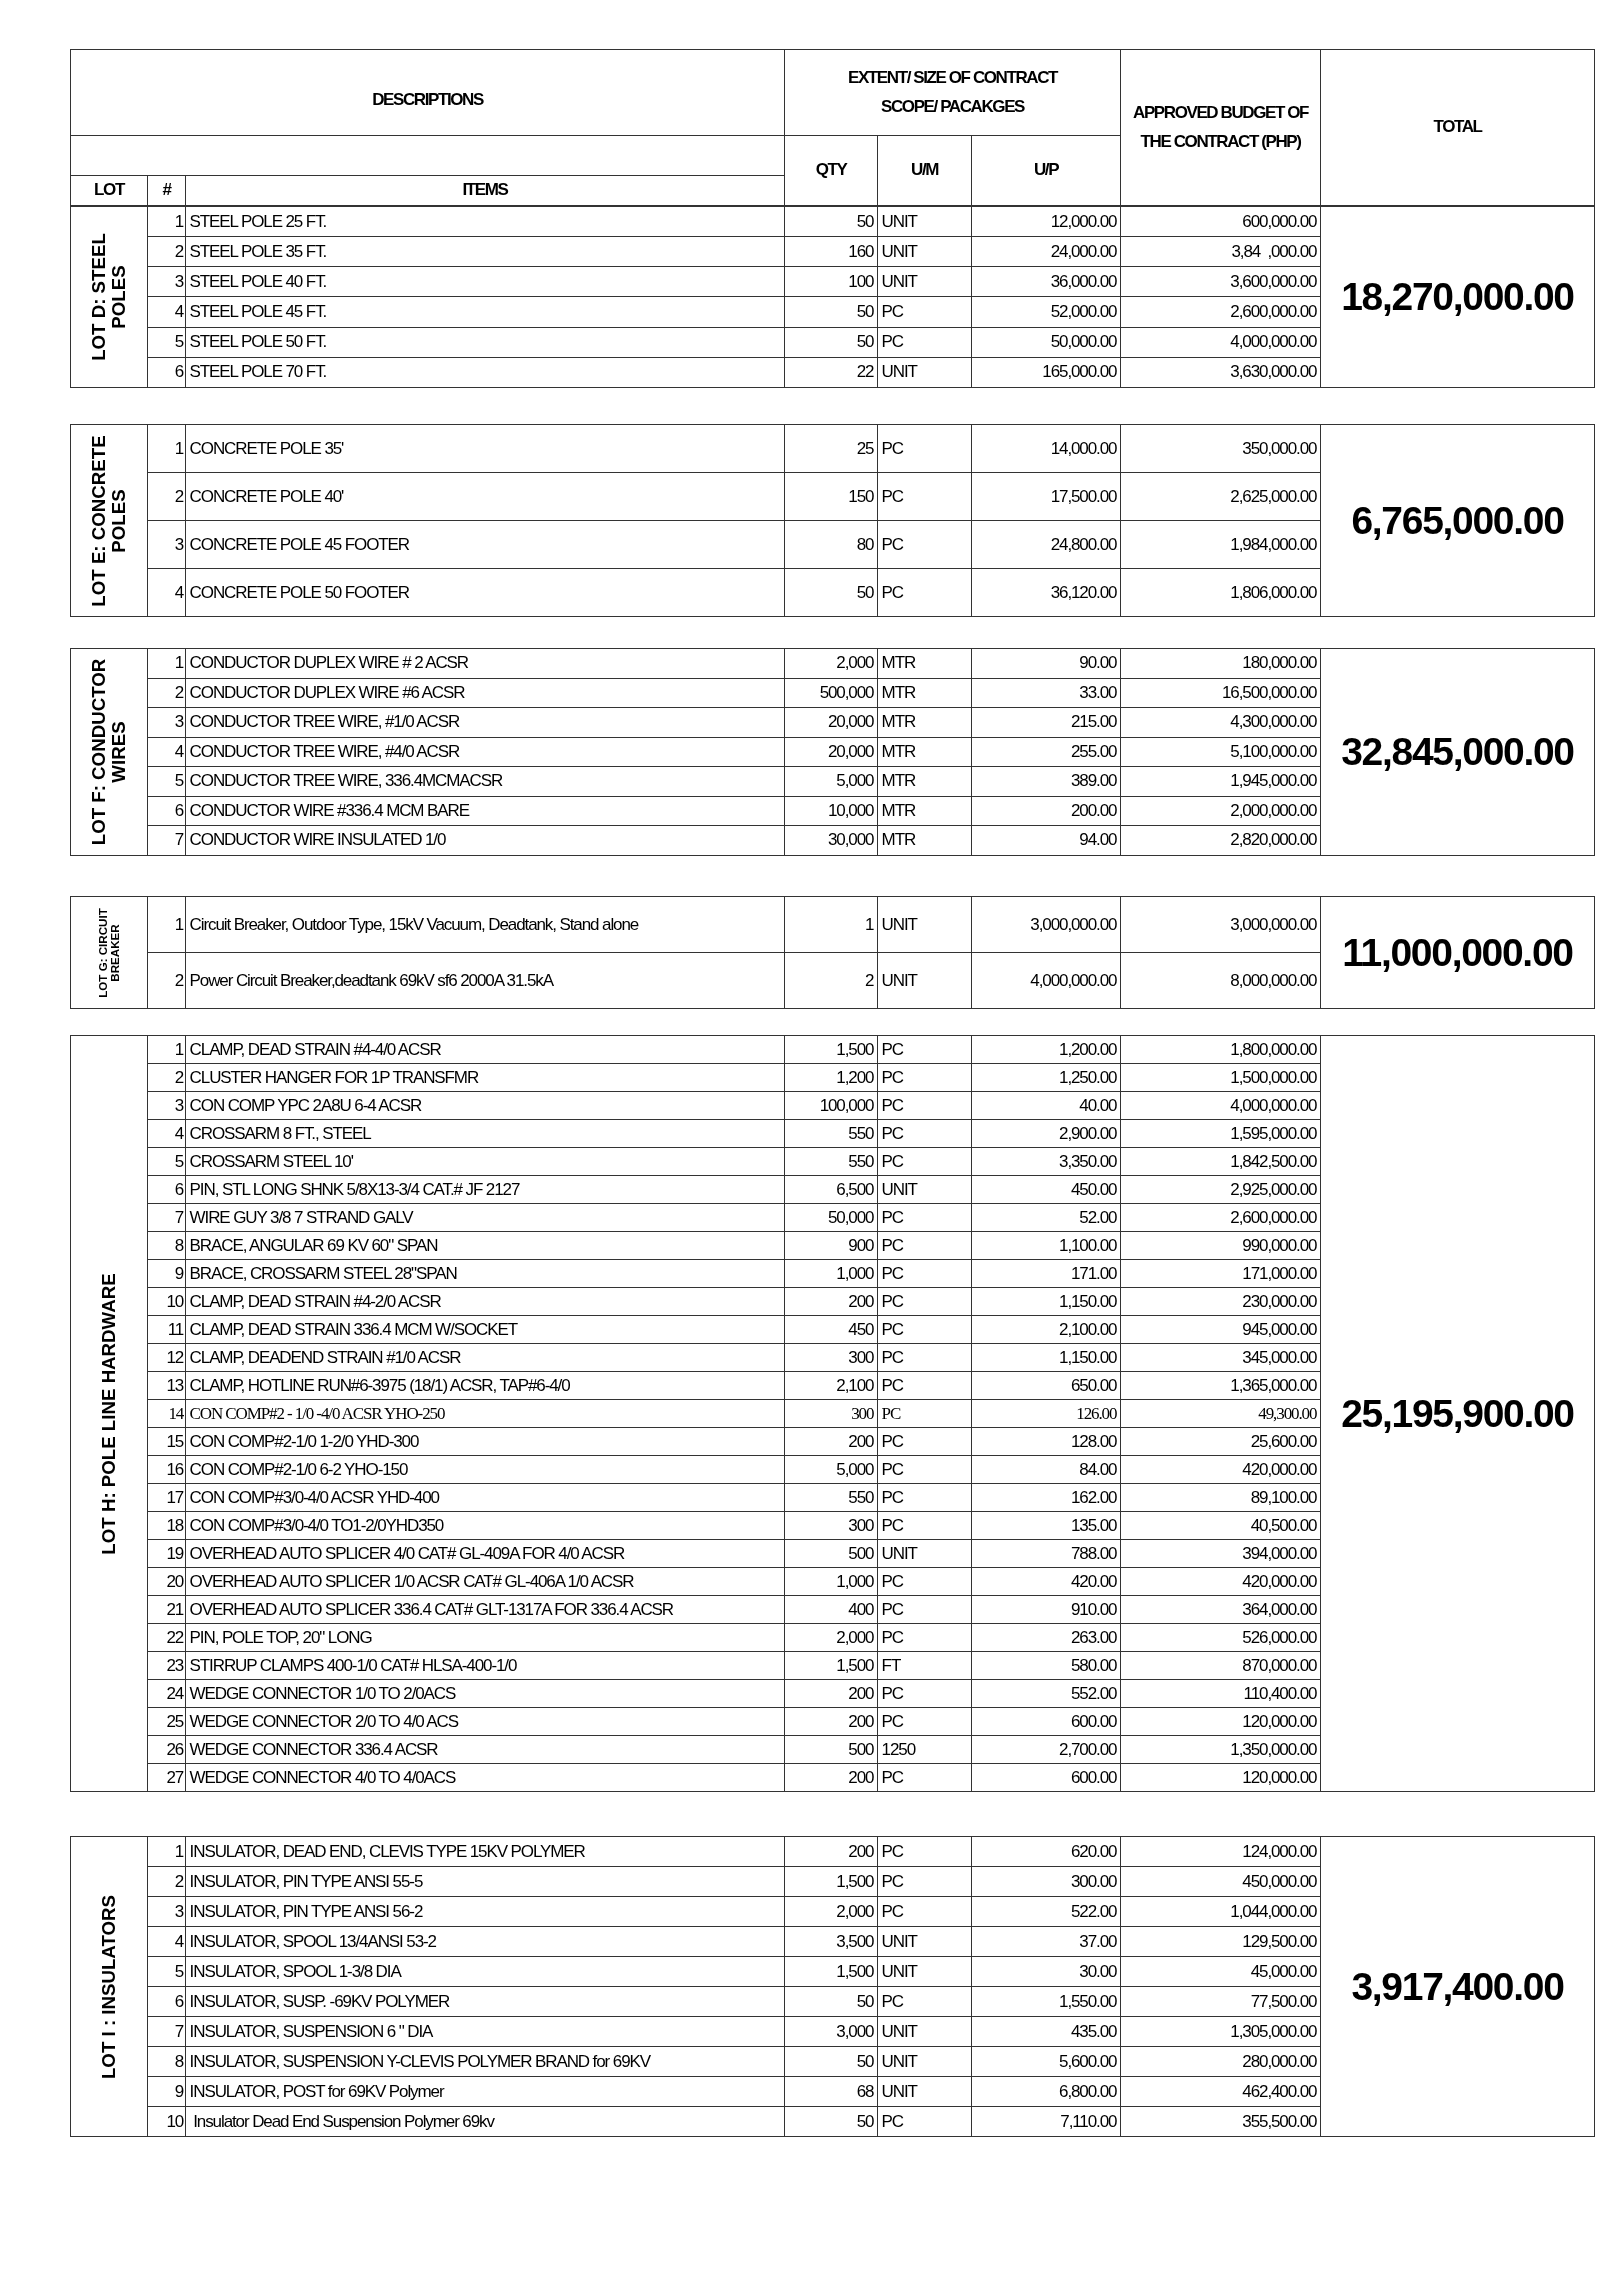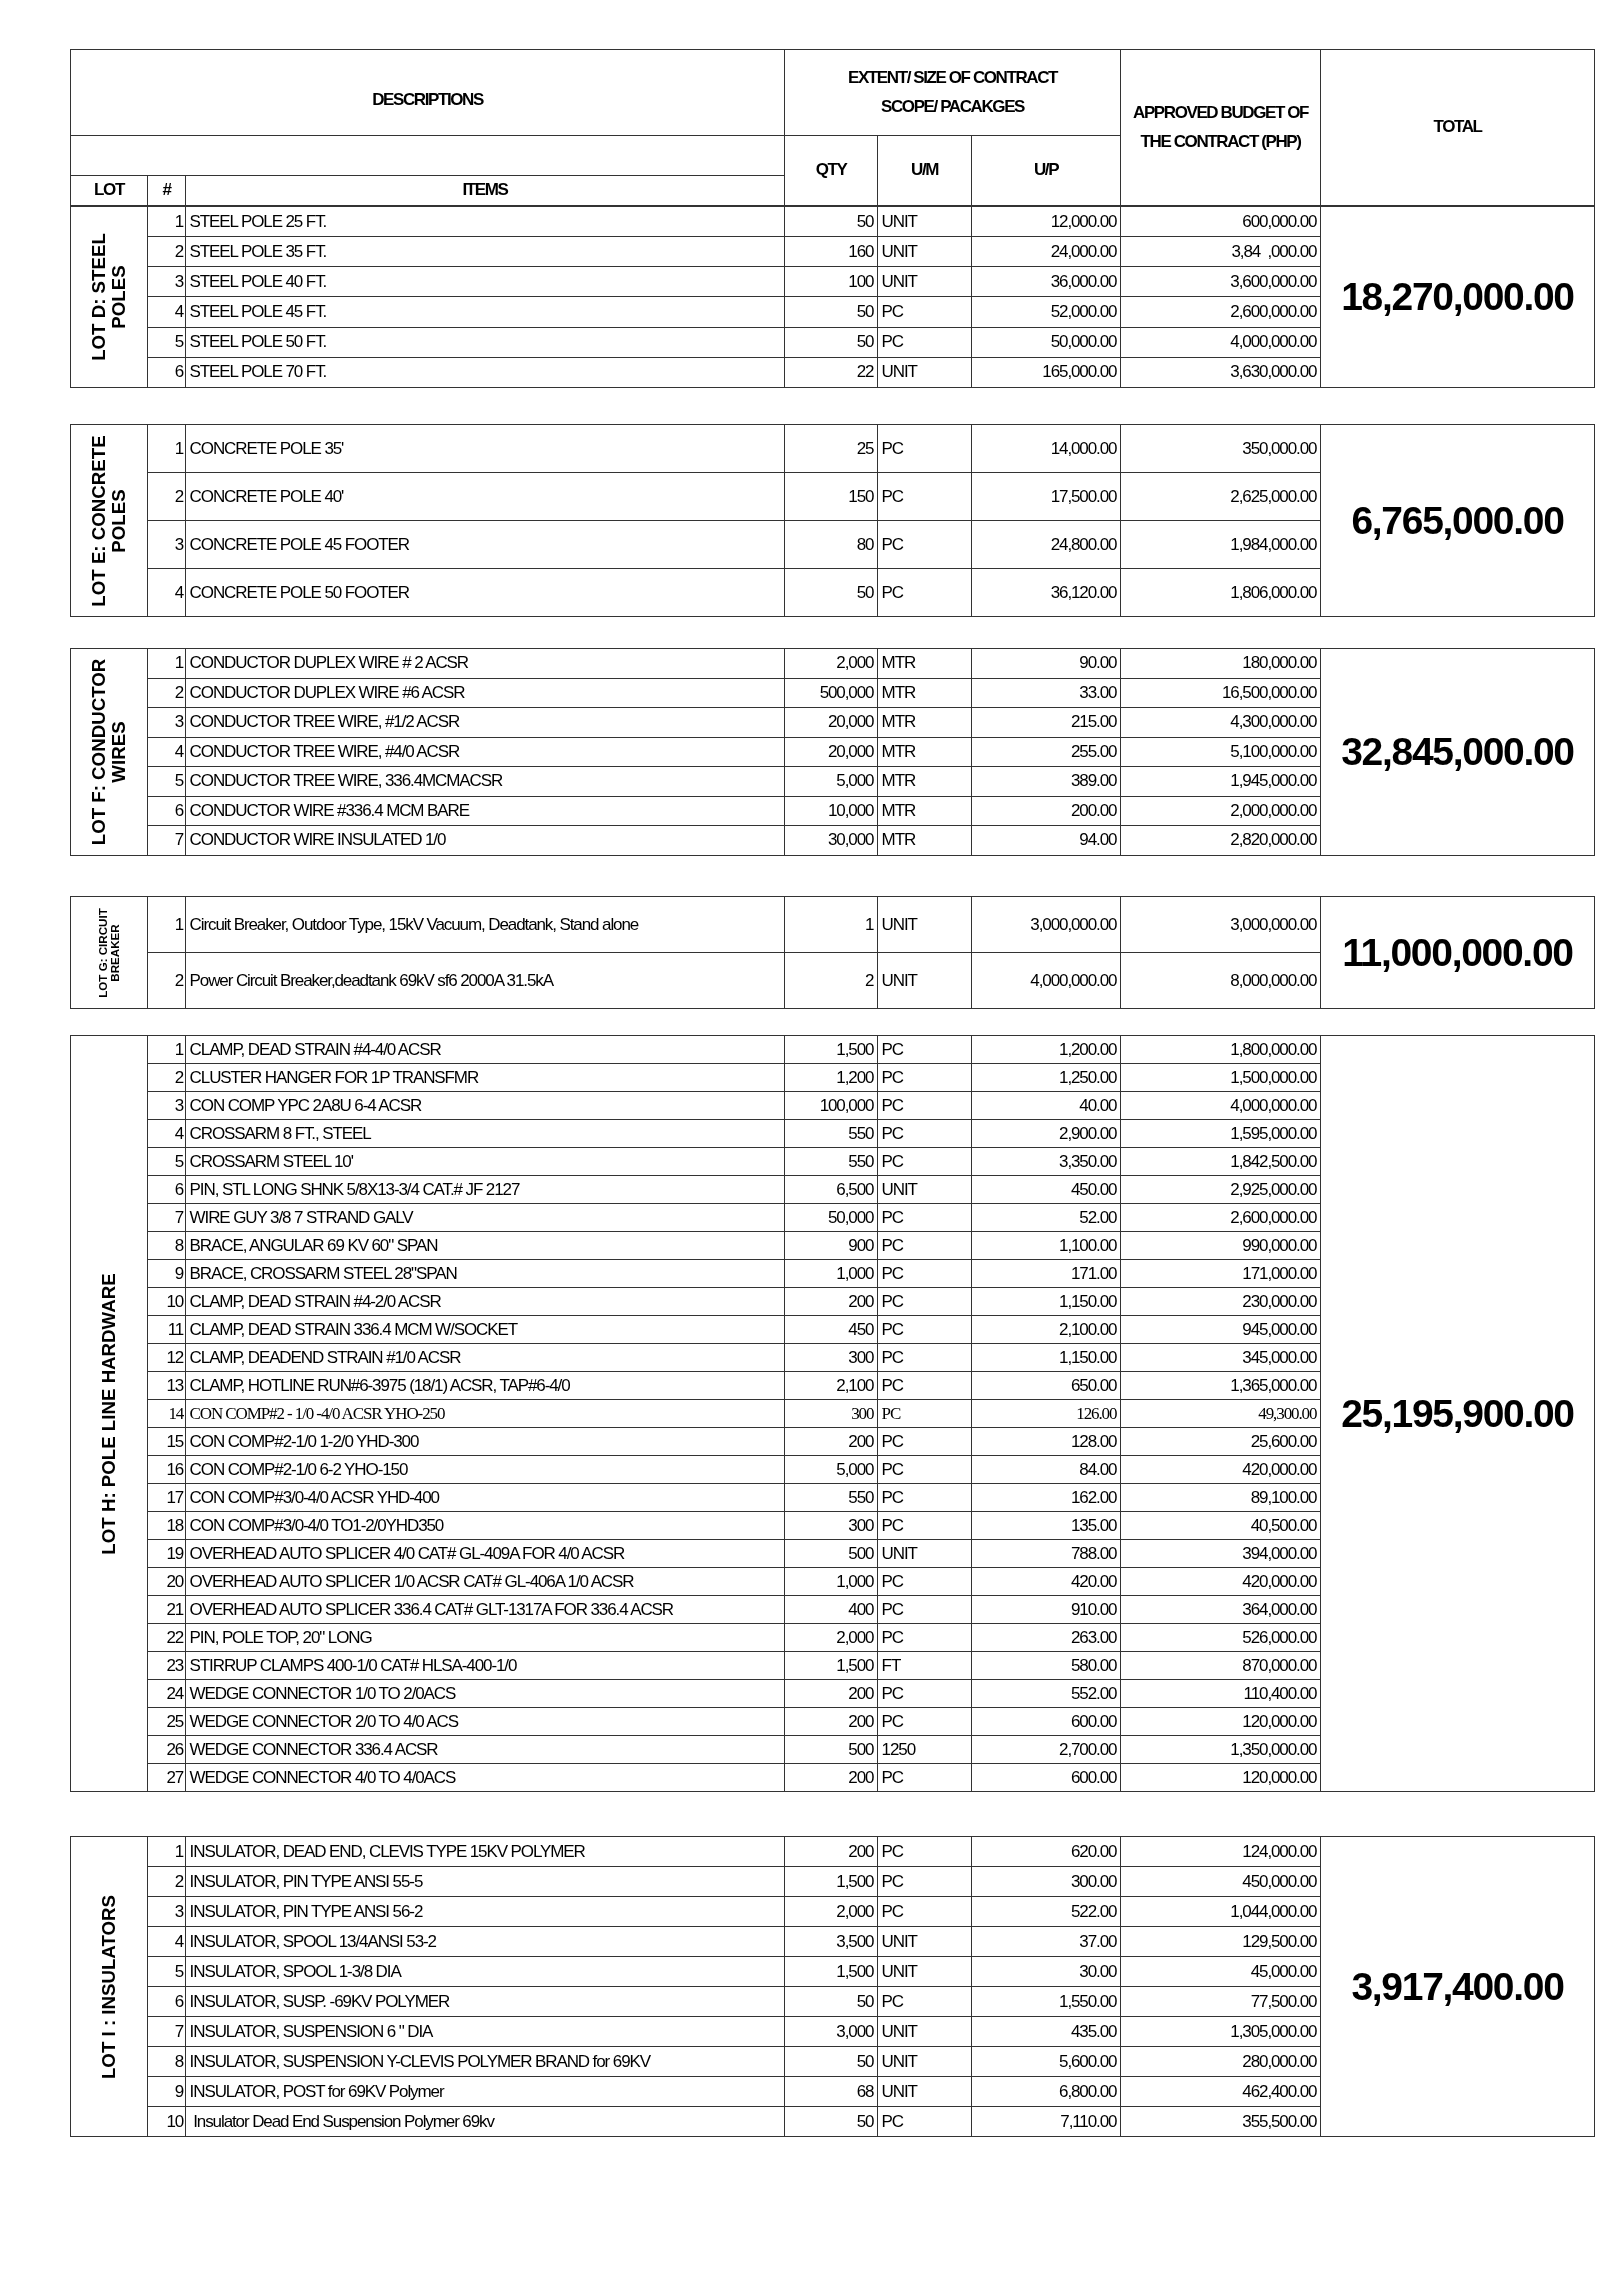--- a/index.html
+++ b/index.html
@@ -210,21 +210,21 @@
         <tr style="height:29.5px;">
           <td class="num">2</td>
           <td style="white-space:pre;">CONDUCTOR DUPLEX WIRE #6 ACSR</td>
           <td class="r">500,000</td>
           <td>MTR</td>
           <td class="r">33.00</td>
           <td class="r" style="white-space:pre;">16,500,000.00</td>
         </tr>
         <tr style="height:29.5px;">
           <td class="num">3</td>
-          <td style="white-space:pre;">CONDUCTOR TREE WIRE, #1/2 ACSR</td>
+          <td style="white-space:pre;">CONDUCTOR TREE WIRE, #1/0 ACSR</td>
           <td class="r">20,000</td>
           <td>MTR</td>
           <td class="r">215.00</td>
           <td class="r" style="white-space:pre;">4,300,000.00</td>
         </tr>
         <tr style="height:29.5px;">
           <td class="num">4</td>
           <td style="white-space:pre;">CONDUCTOR TREE WIRE, #4/0 ACSR</td>
           <td class="r">20,000</td>
           <td>MTR</td>

